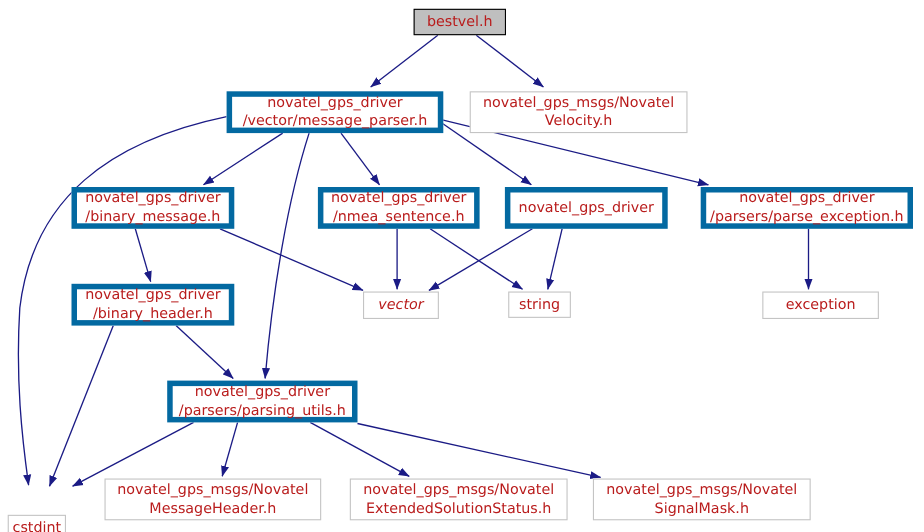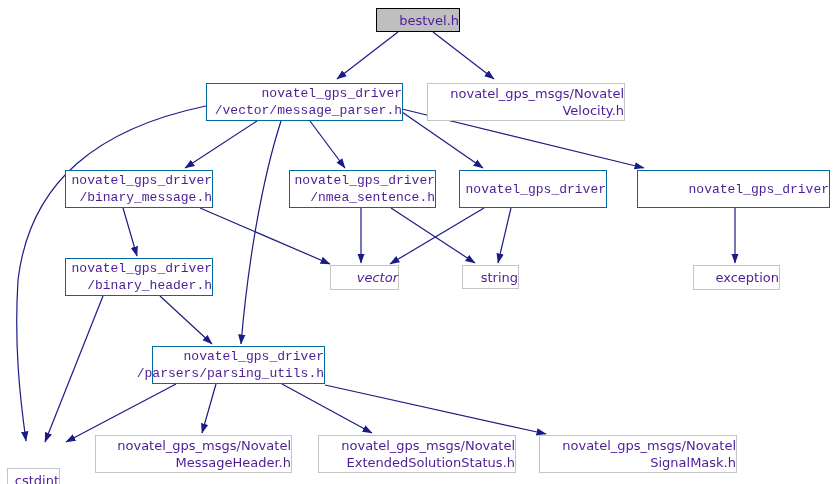--- a/index.html
+++ b/index.html
@@ -18,30 +18,30 @@
     position: absolute;
     left: 0; top: 0;
     width: 840px; height: 484px;
   }
   .node {
     position: absolute;
     box-sizing: border-box;
     background: #ffffff;
     display: flex;
     flex-direction: column;
-    align-items: flex-end;
+    align-items: center;
     justify-content: center;
     text-align: center;
     font-size: 13px;
     line-height: 17px;
-    color: #4c1d95;
+    color: #b91c1c;
     white-space: nowrap;
     z-index: 2;
   }
-  .node.internal { border: 1px solid #0369a1; cursor: pointer; font-family: Liberation Mono, monospace; }
+  .node.internal { border: 5px solid #0369a1; cursor: pointer; }
   .node.external { border: 1px solid #c4c4c4; }
   .node.root     { border: 1px solid #000000; background: #bfbfbf; }
   .edge { fill: none; stroke-width: 1.2px; }
 </style>
 </head>
 <body>
 
 <div class="canvas" style="background: rgb(255, 255, 255);">
   <svg id="edges-svg" viewBox="0 0 840 484" xmlns="http://www.w3.org/2000/svg">
     <defs>
@@ -91,32 +91,33 @@
       </div>
       <div class="node internal" style="left: 289px; top: 170px; width: 147px; height: 38px;">
         <span>novatel_gps_driver</span>
         <span>/nmea_sentence.h</span>
       </div>
       <div class="node internal" style="left: 459px; top: 170px; width: 148px; height: 38px;">
         <span>novatel_gps_driver</span>
       </div>
       <div class="node internal" style="left: 637px; top: 170px; width: 193px; height: 38px;">
         <span>novatel_gps_driver</span>
+        <span>/parsers/parse_exception.h</span>
       </div>
       <div class="node internal" style="left: 65px; top: 258px; width: 148px; height: 38px;">
         <span>novatel_gps_driver</span>
         <span>/binary_header.h</span>
       </div>
       <div class="node external" style="left: 330px; top: 265px; width: 69px; height: 25px; font-style: italic;">
         <span>vector</span>
       </div>
       <div class="node external" style="left: 462px; top: 265px; width: 57px; height: 24px;">
         <span>string</span>
       </div>
-      <div class="node external" style="left: 693px; top: 265px; width: 87px; height: 25px;">
+      <div class="node external" style="left: 693px; top: 265px; width: 106px; height: 25px;">
         <span>exception</span>
       </div>
       <div class="node internal" style="left: 152px; top: 346px; width: 173px; height: 38px;">
         <span>novatel_gps_driver</span>
         <span>/parsers/parsing_utils.h</span>
       </div>
       <div class="node external" style="left: 7px; top: 468px; width: 53px; height: 25px;">
         <span>cstdint</span>
       </div>
       <div class="node external" style="left: 95px; top: 435px; width: 197px; height: 38px;">

